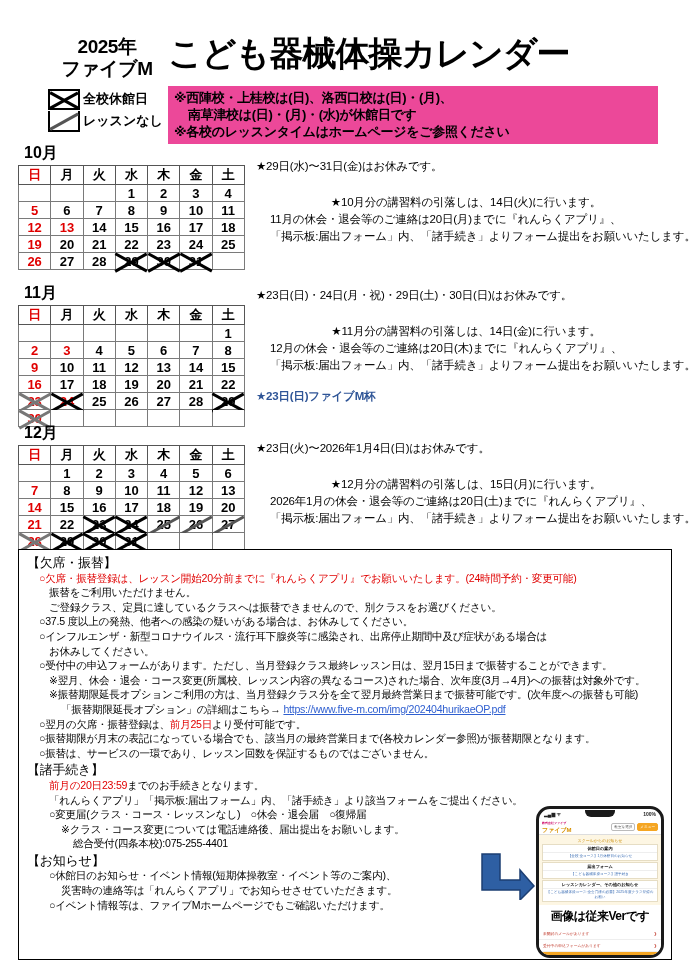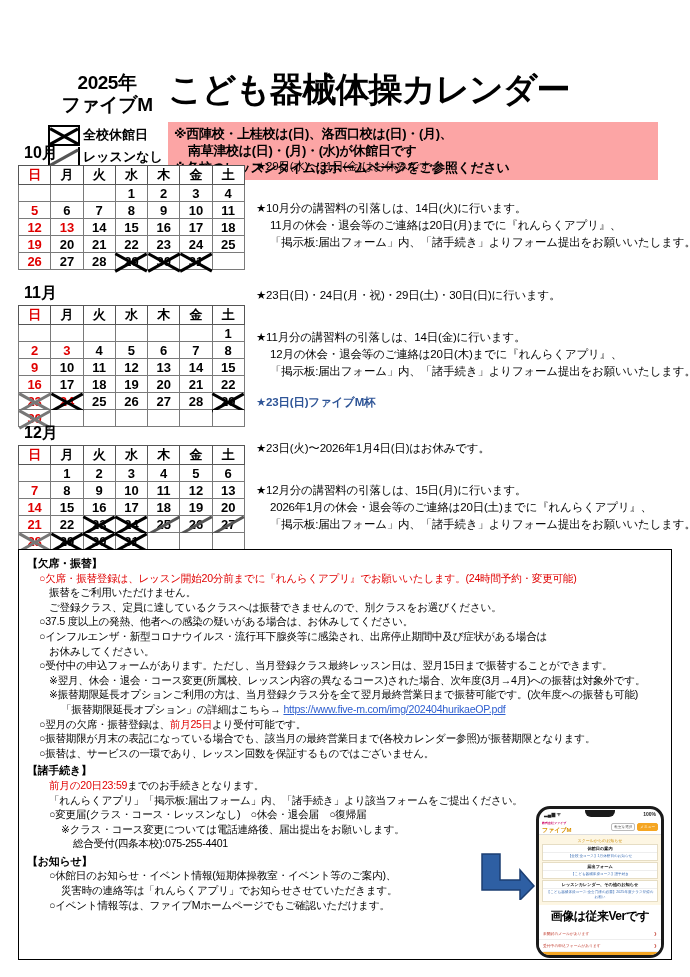--- a/index.html
+++ b/index.html
@@ -6,21 +6,21 @@
   html, body {
     width: 690px; height: 977px;
     background: #ffffff;
     font-family: "Liberation Sans", "DejaVu Sans", sans-serif;
     color: #000;
     overflow: hidden;
   }
   #page { position: relative; width: 690px; height: 977px; }
 
   
-  .header { position: absolute; left: 0; top: 0; width: 610px; height: 140px; margin-top: 36px; }
+  .header { position: absolute; left: 0; top: 0; width: 610px; height: 140px; }
   .yearblock {
     position: absolute; left: 52px; top: 36px;
     width: 110px; text-align: center;
     font-weight: bold; font-size: 19px; line-height: 22px;
     letter-spacing: -0.5px;
   }
   .title {
     position: absolute; left: 168px; top: 30px;
     font-size: 34px; font-weight: bold; letter-spacing: -1px;
     line-height: 46px; white-space: nowrap;
@@ -29,21 +29,21 @@
   .legend-row { display: flex; align-items: center; height: 22px; }
   .legend-box {
     width: 32px; height: 21px; border: 2px solid #000;
     position: relative; background: #fff; flex: none;
   }
   .legend-row:nth-child(2) .legend-box { border-top: none; }
   .legend-label { font-size: 13px; font-weight: bold; margin-left: 3px; white-space: nowrap; }
 
   .notice {
     position: absolute; left: 168px; top: 86px;
-    width: 490px; background: #fca5a5;
+    width: 490px; background: #ec4899;
     padding: 3px 6px 4px 6px;
     font-size: 13px; font-weight: bold; line-height: 17px;
     letter-spacing: -0.3px;
   }
   .notice .indent { padding-left: 14px; display: block; }
 
   
   .calblock { position: absolute; left: 18px; width: 226px; }
   .calblock.oct { top: 143px; }
   .calblock.nov { top: 283px; }
@@ -80,34 +80,34 @@
     transform: rotate(-29deg);
   }
   .xmark.gray::before, .xmark.gray::after { background: #777; height: 2.6px; }
 
   
   .notes { position: absolute; left: 256px; width: 420px; font-size: 11.5px; line-height: 17px; letter-spacing: -0.2px;}
   .notes.oct { top: 158px; }
   .notes.nov { top: 287px; }
   .notes.dec { top: 440px; }
   .notes p { margin: 0; white-space: nowrap; }
-  .notes p.gap { margin-top: 25px; }
+  .notes p.gap { margin-top: 19px; text-align: center; }
   .notes p.in1 { padding-left: 14px; }
   .notes p.blue { color: #2f5597; font-weight: bold; margin-top: 14px; }
 
   
   .bottombox {
     position: absolute; left: 18px; top: 549px;
     width: 654px; height: 411px;
     border: 1.5px solid #000; background: #fff;
     padding: 6px 8px 0 8px;
     font-size: 10.6px; line-height: 14.6px; letter-spacing: -0.25px;
   }
   .bottombox p { margin: 0; white-space: nowrap; }
-  .sect { font-weight: bold; font-size: 11px; }
+  .sect { font-weight: normal; font-size: 13px; }
   .lv1 { padding-left: 12px; }
   .lv2 { padding-left: 22px; }
   .lv3 { padding-left: 34px; }
   .lv4 { padding-left: 46px; }
   .red { color: #e00000; }
   .redhl { color: #e00000; }
   .link { color: #2f5fd0; text-decoration: underline; }
   .spacer3 { height: 3px; }
 
   
@@ -381,21 +381,21 @@
       </table>
   </div>
 
   <div class="notes oct">
     <p>★29日(水)〜31日(金)はお休みです。</p>
     <p class="gap">★10月分の講習料の引落しは、14日(火)に行います。</p>
     <p class="in1">11月の休会・退会等のご連絡は20日(月)までに『れんらくアプリ』、</p>
     <p class="in1">「掲示板:届出フォーム」内、「諸手続き」よりフォーム提出をお願いいたします。</p>
   </div>
   <div class="notes nov">
-    <p>★23日(日)・24日(月・祝)・29日(土)・30日(日)に行います。</p>
+    <p>★23日(日)・24日(月・祝)・29日(土)・30日(日)はお休みです。</p>
     <p class="gap">★11月分の講習料の引落しは、14日(金)に行います。</p>
     <p class="in1">12月の休会・退会等のご連絡は20日(木)までに『れんらくアプリ』、</p>
     <p class="in1">「掲示板:届出フォーム」内、「諸手続き」よりフォーム提出をお願いいたします。</p>
     <p class="blue">★23日(日)ファイブM杯</p>
   </div>
   <div class="notes dec">
     <p>★23日(火)〜2026年1月4日(日)はお休みです。</p>
     <p class="gap">★12月分の講習料の引落しは、15日(月)に行います。</p>
     <p class="in1">2026年1月の休会・退会等のご連絡は20日(土)までに『れんらくアプリ』、</p>
     <p class="in1">「掲示板:届出フォーム」内、「諸手続き」よりフォーム提出をお願いいたします。</p>

